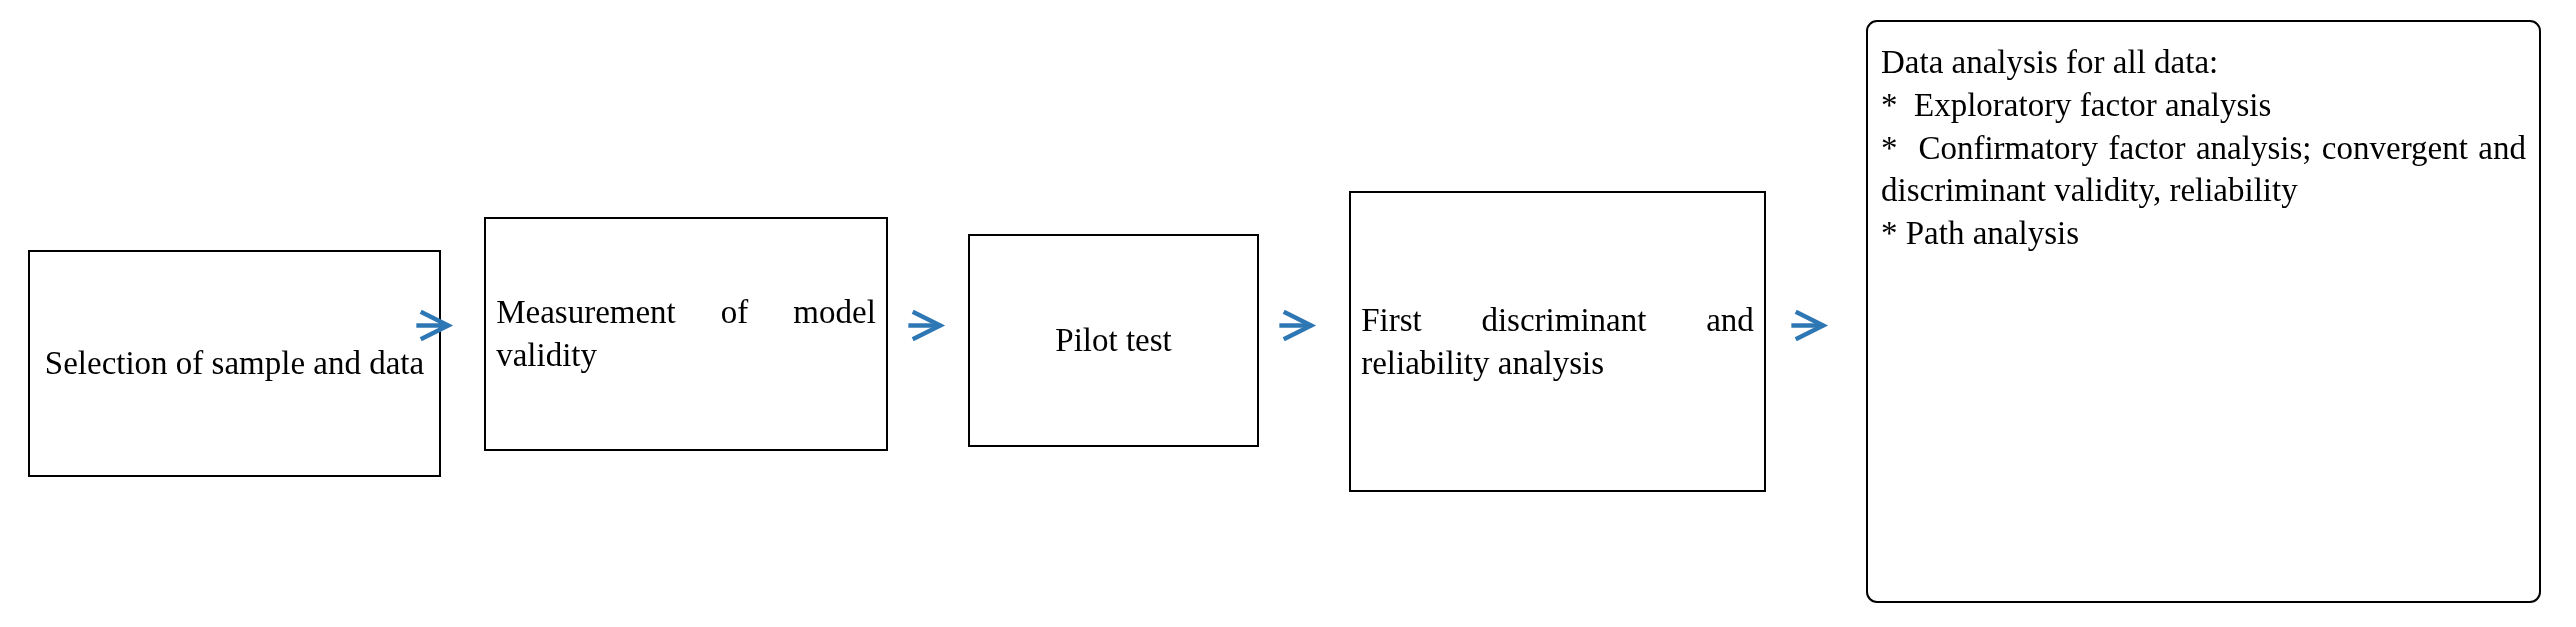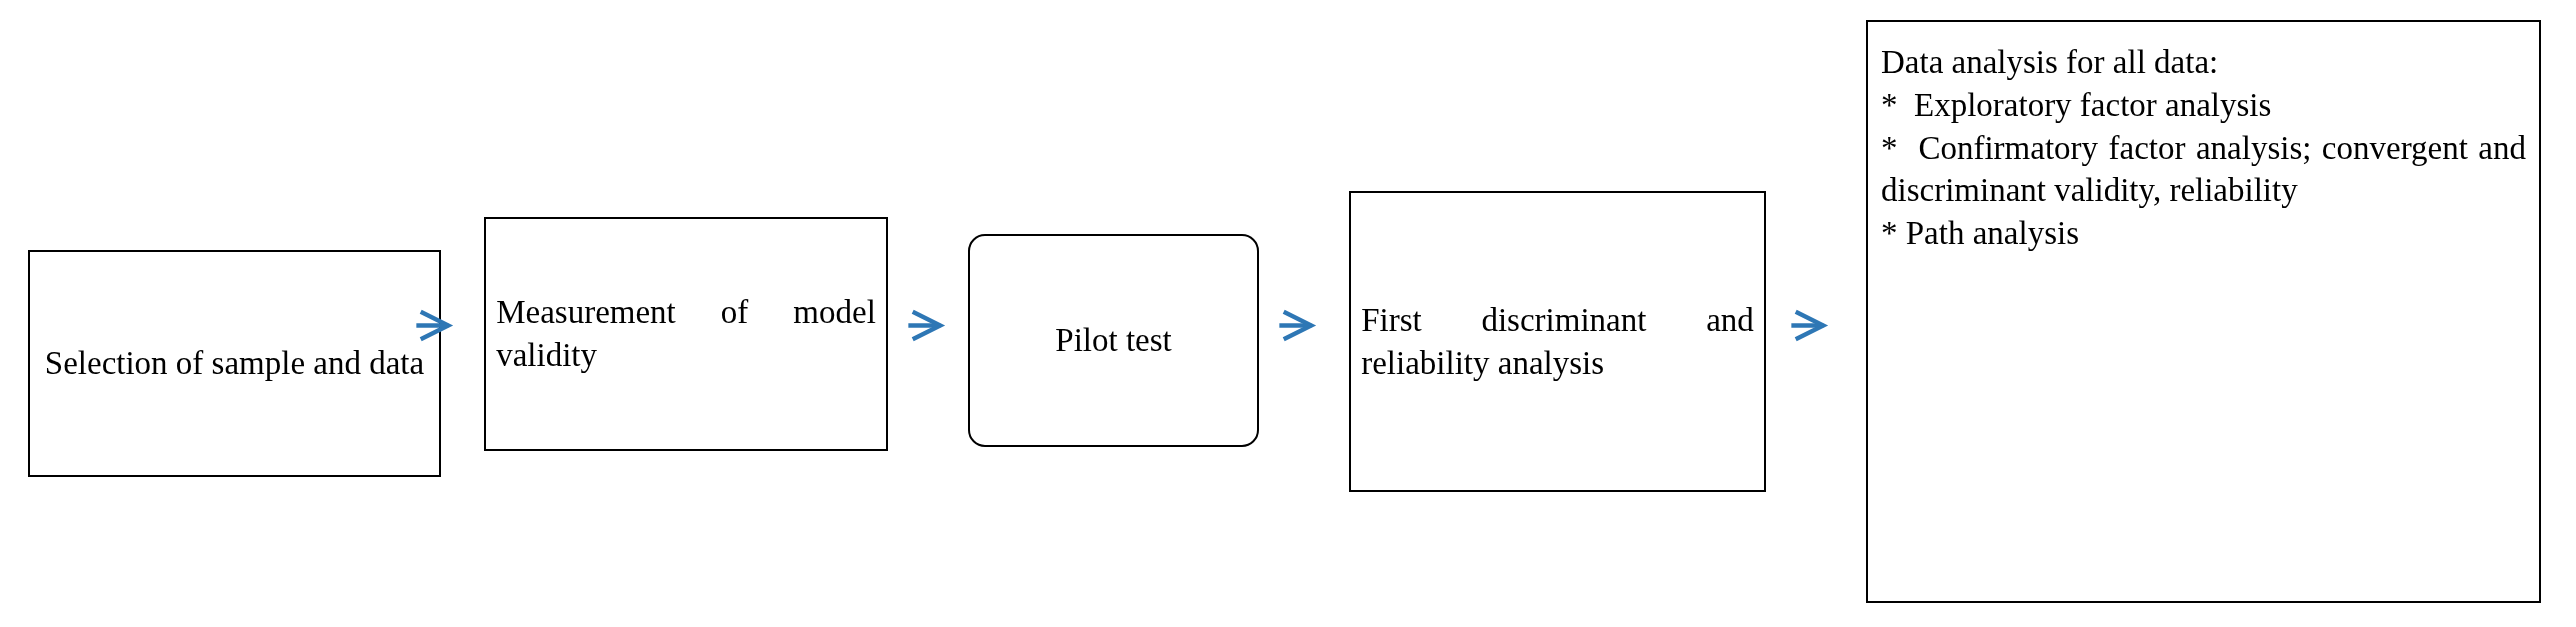--- a/index.html
+++ b/index.html
@@ -32,25 +32,25 @@
     padding: 0 10.2px;
     box-sizing: border-box;
     white-space: pre-wrap;
   }
   .align-center { text-align: center; }
   .align-justify { text-align: justify; text-align-last: left; }
 
   
   #box-1 { left: 28px;   top: 226px; width: 413px; height: 227px; margin-top: 24px; }
   #box-2 { left: 484px;  top: 217px; width: 404px; height: 234px; }
-  #box-3 { left: 968px; top: 234px; width: 291px; height: 213px; border-radius: 17px; }
+  #box-3 { left: 968px; top: 234px; width: 291px; height: 213px; }
   #box-4 { left: 1349px; top: 191px; width: 417px; height: 301px; }
   #box-5 { left: 1866px; top: 20.4px;  width: 675px; height: 583px; }
   #box-5 .box-text { padding: 0 13px; }
-  #box-5 { align-items: flex-start; }
+  #box-5 { align-items: flex-start; border-radius: 11px; }
   #box-5 .box-text { margin-top: 19px; }
 
   
   .flow-arrow {
     position: absolute;
     width: 45px;
     height: 45px;
     display: block;
   }
   #arrow-1 { left: 412px;  top: 303px; }

